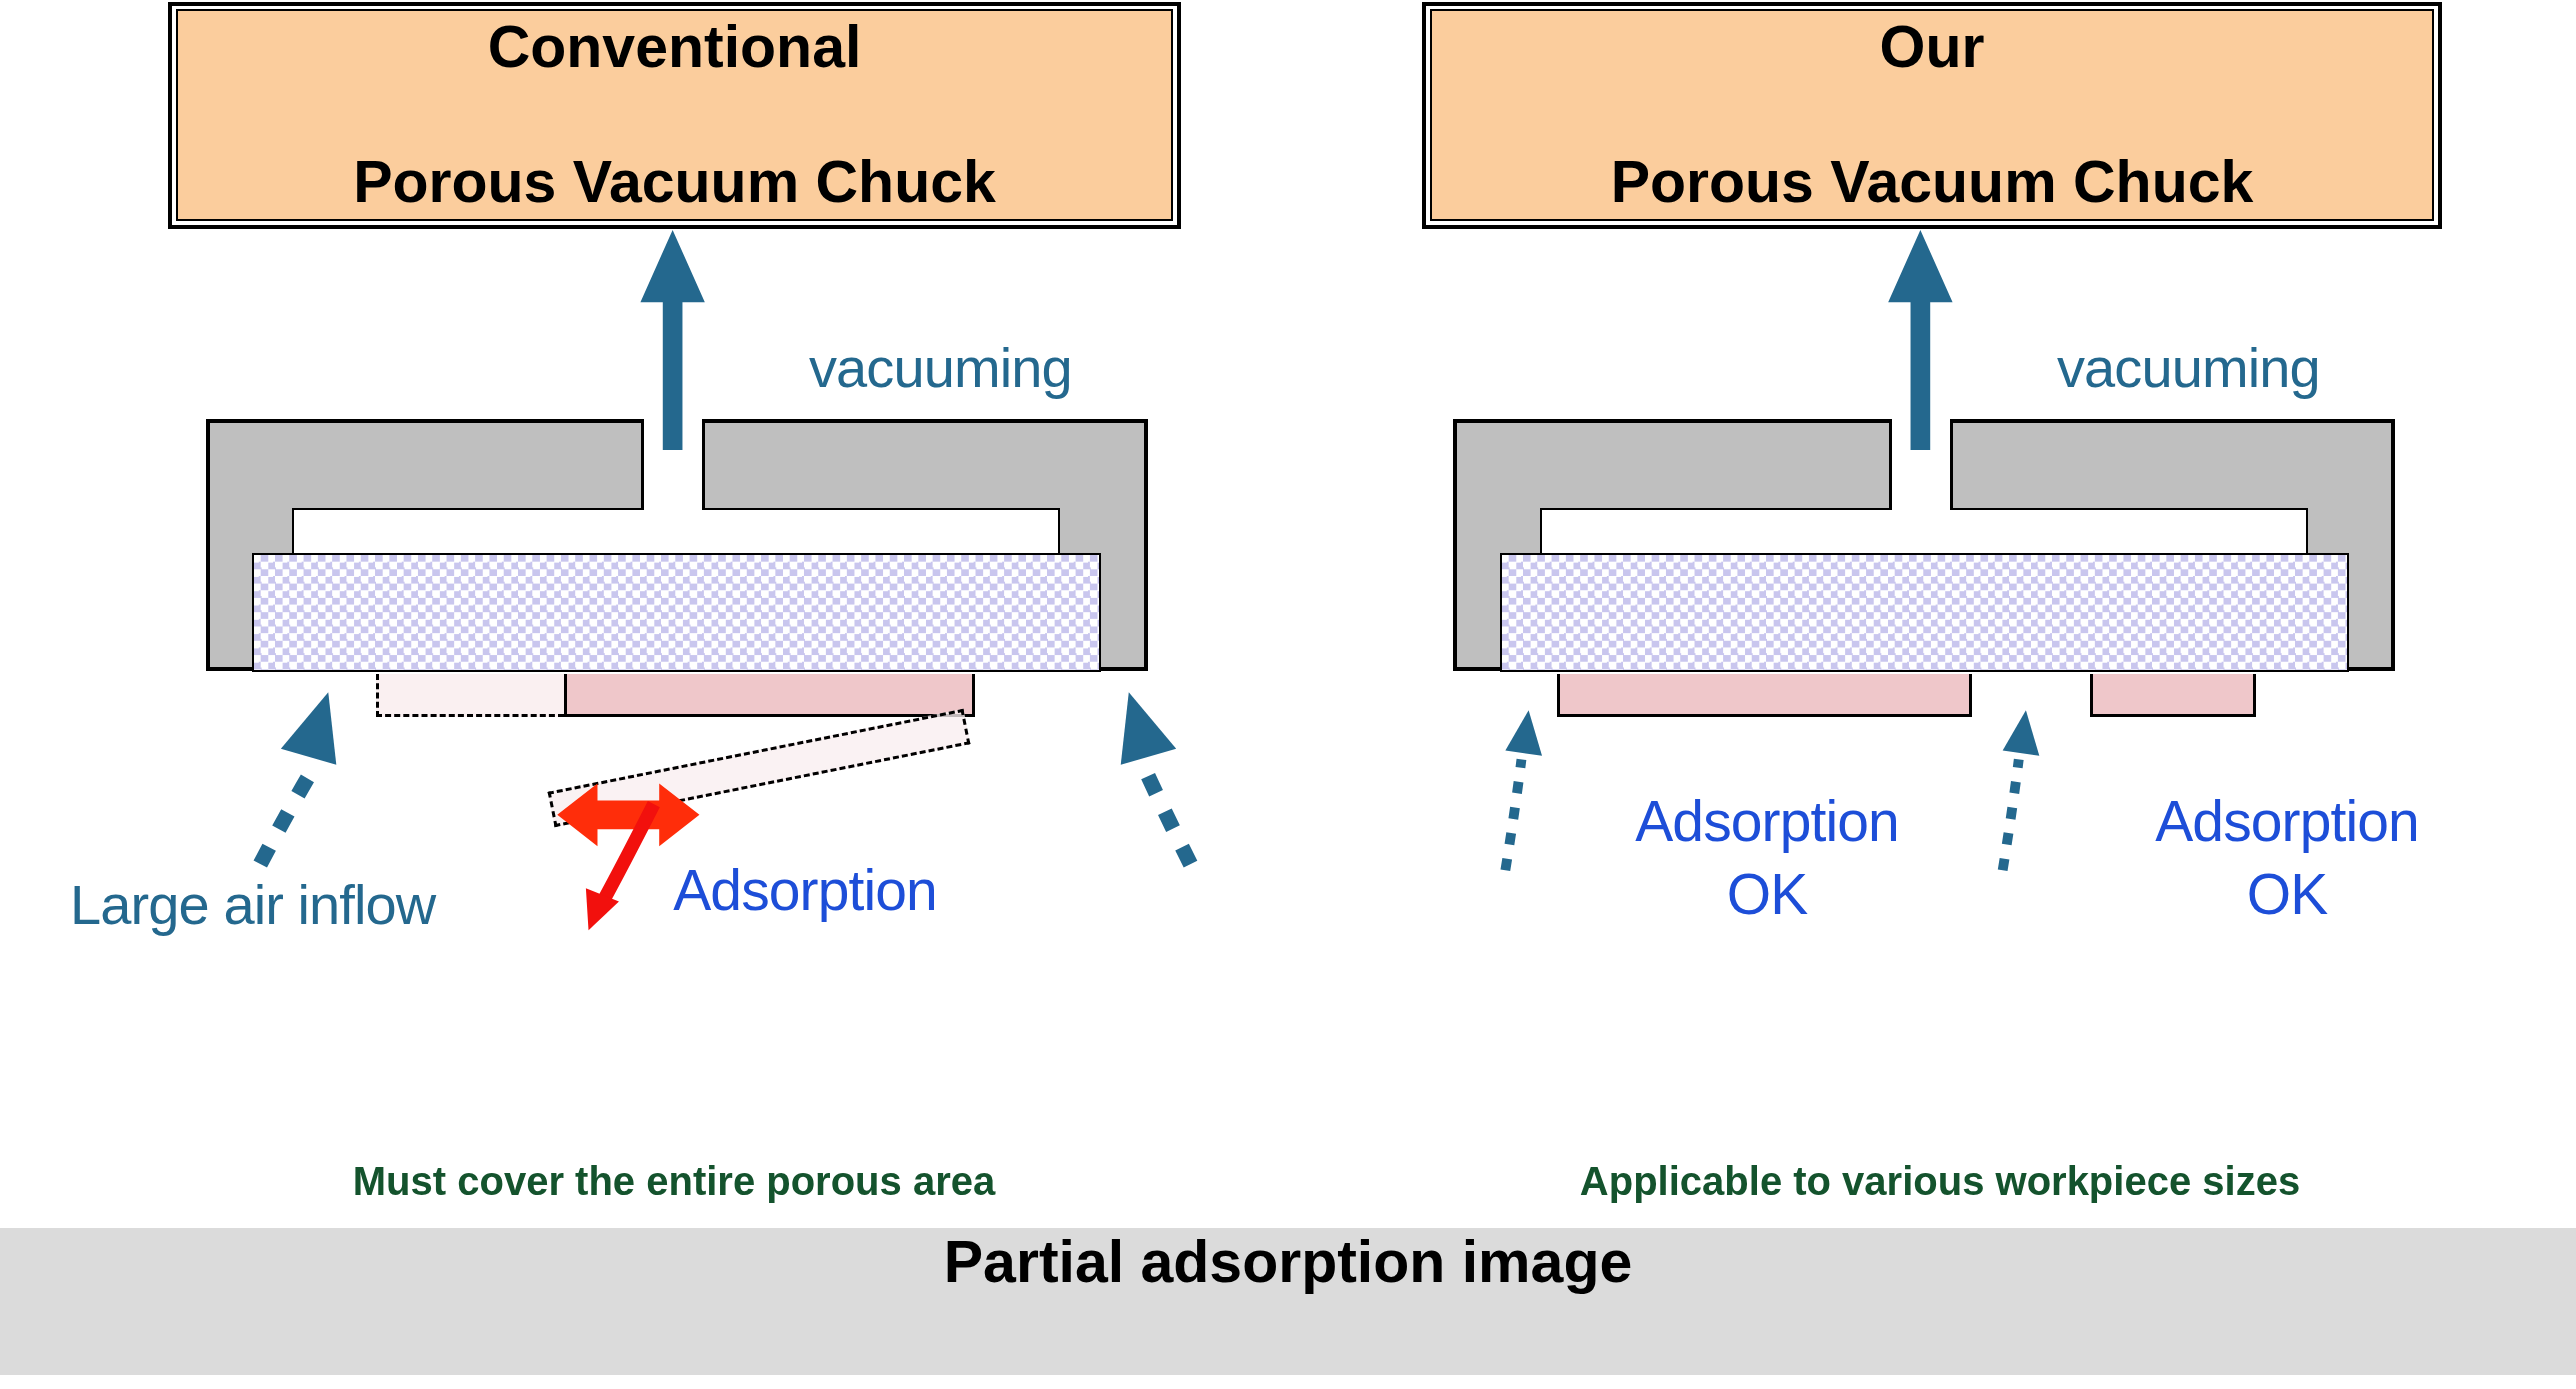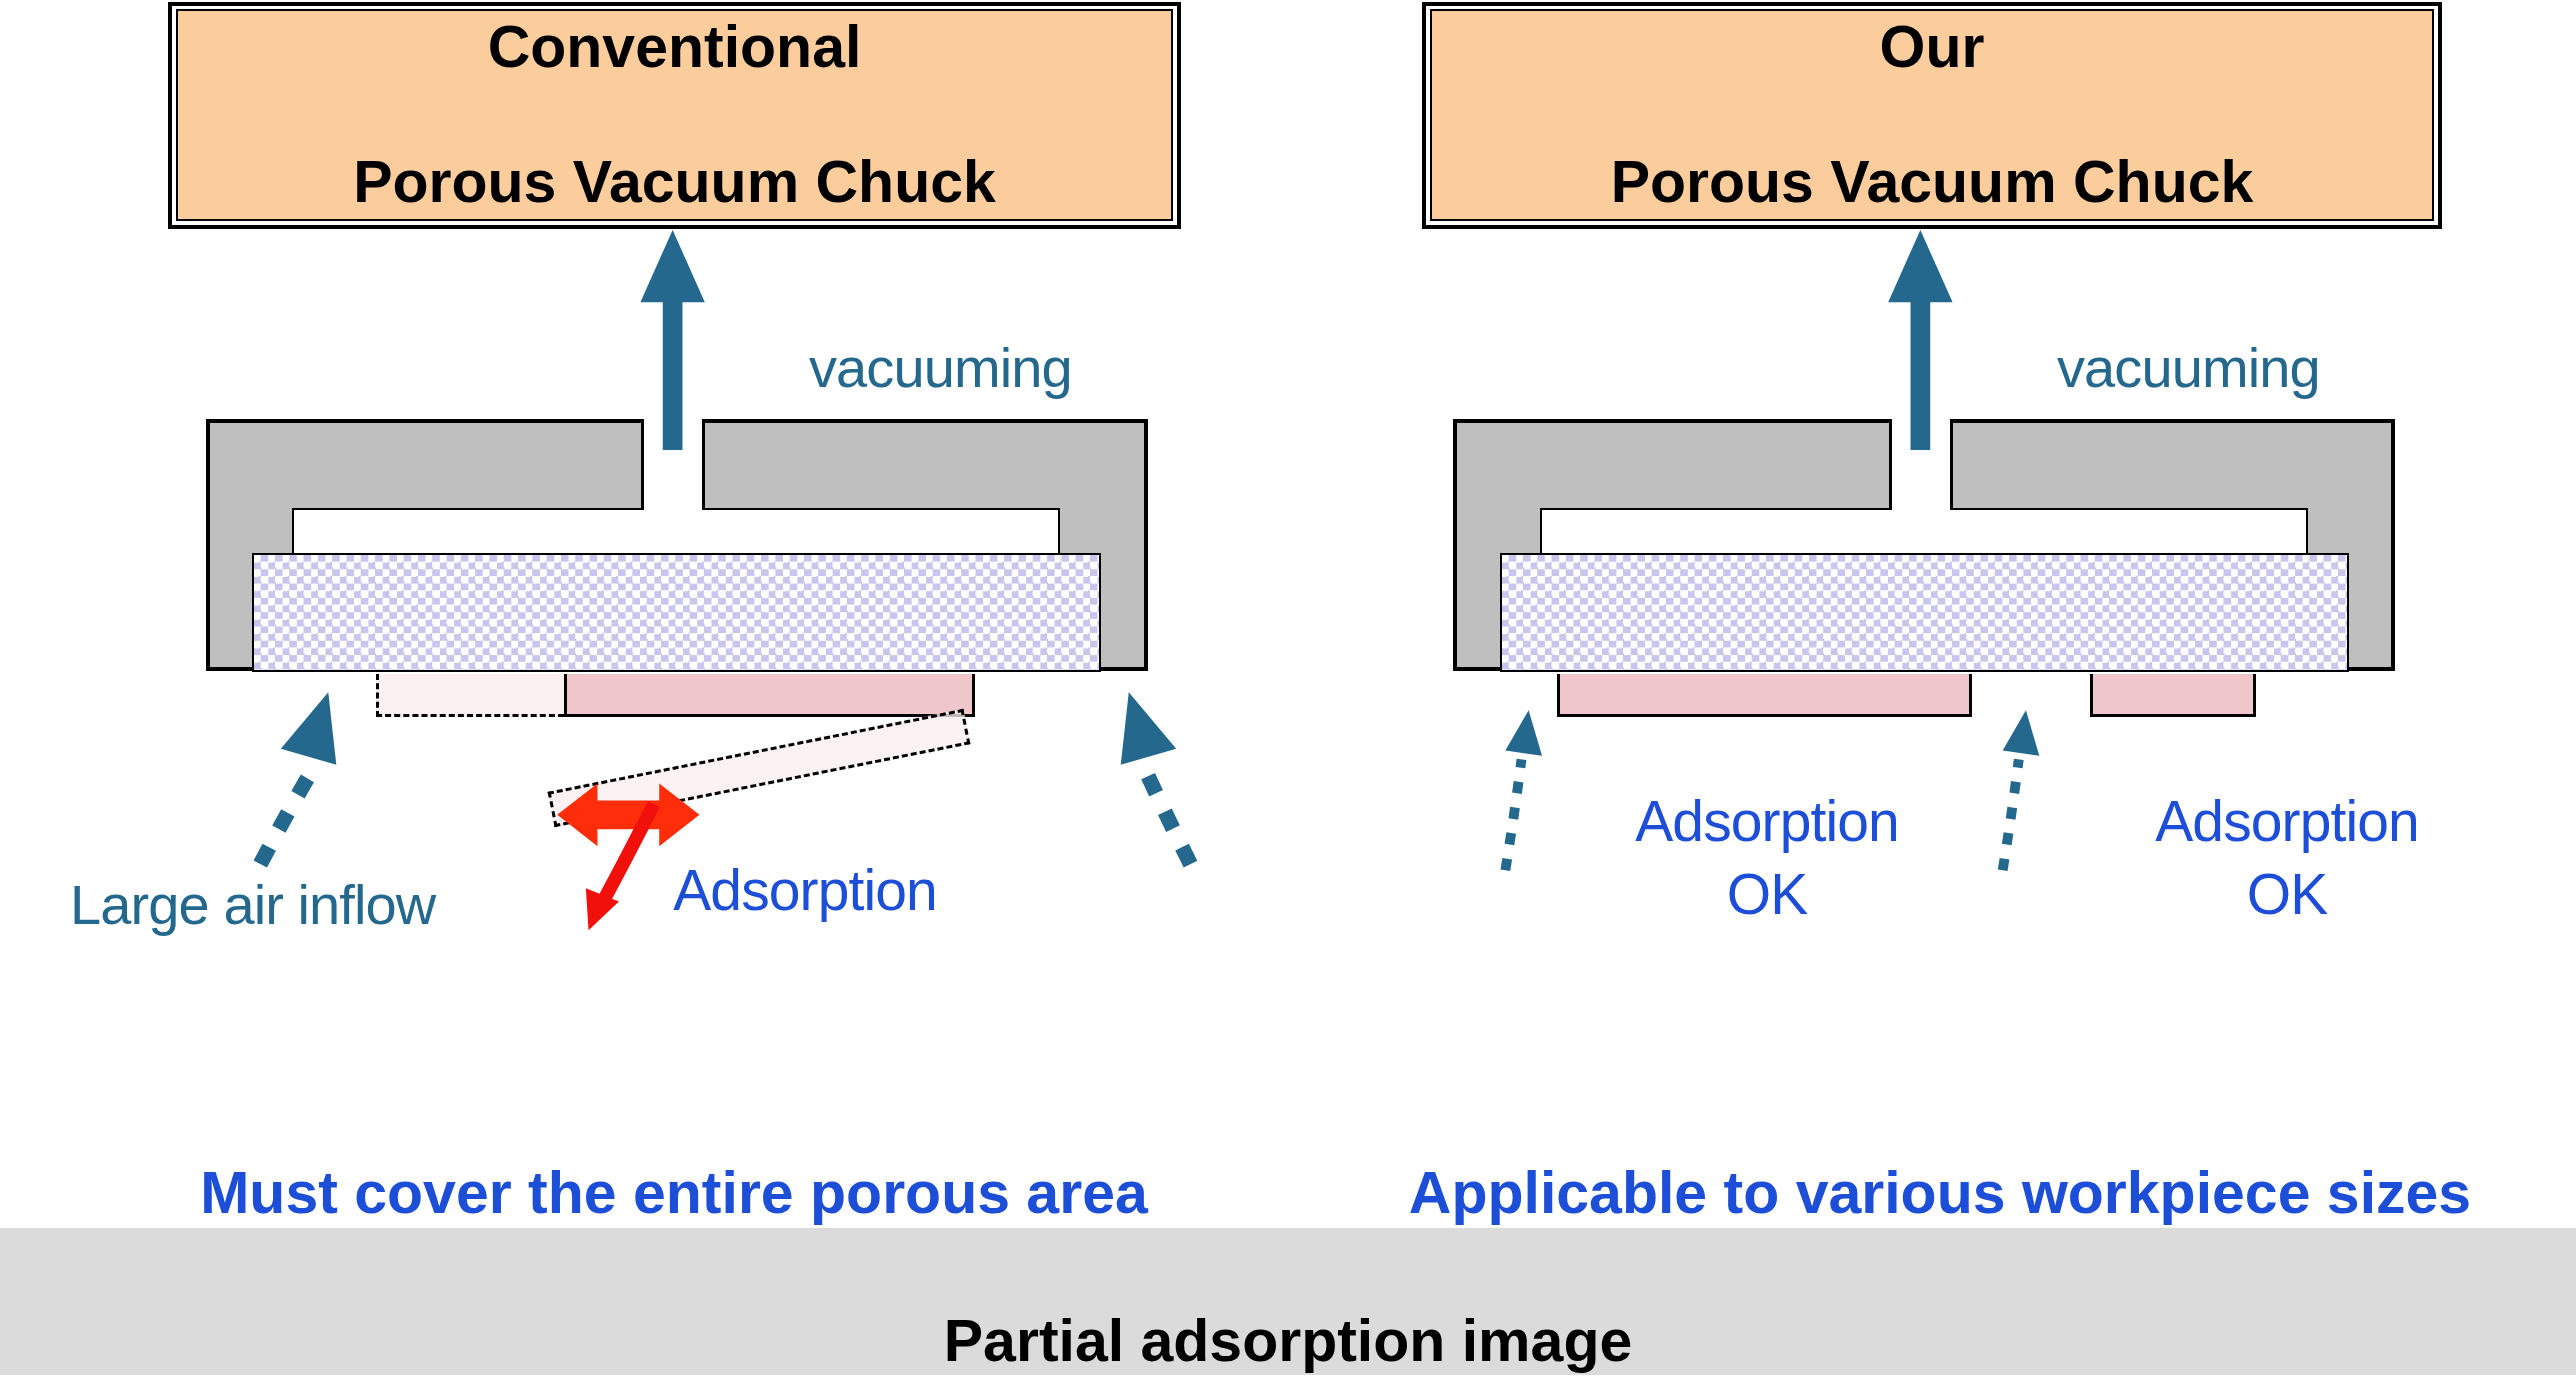--- a/index.html
+++ b/index.html
@@ -64,26 +64,26 @@
 
   
   .teal-label{
     color:#24688E;font-size:56px;letter-spacing:-0.9px;white-space:nowrap;
   }
   .red-2line{
     color:#1d4ed8;font-size:57px;line-height:73px;text-align:center;
     letter-spacing:-0.9px;white-space:nowrap;transform:translateX(-50%);
   }
   .caption{
-    color:#1d4ed8;font-weight:bold;font-size:59px;white-space:nowrap;
+    color:#14532d;font-weight:bold;font-size:40px;white-space:nowrap;
     transform:translateX(-50%);
   }
   .footer-band{
     position:absolute;left:0;top:1228px;width:2576px;height:147px;
-    background:#DBDBDB;display:flex;align-items:flex-end;justify-content:center;
+    background:#DBDBDB;display:flex;align-items:flex-start;justify-content:center;
   }
   .footer-text{
     color:#000;font-weight:bold;font-size:59px;white-space:nowrap;
   }
 
   svg.overlay{position:absolute;left:0;top:0;pointer-events:none;}
 </style>
 </head>
 <body>
 

